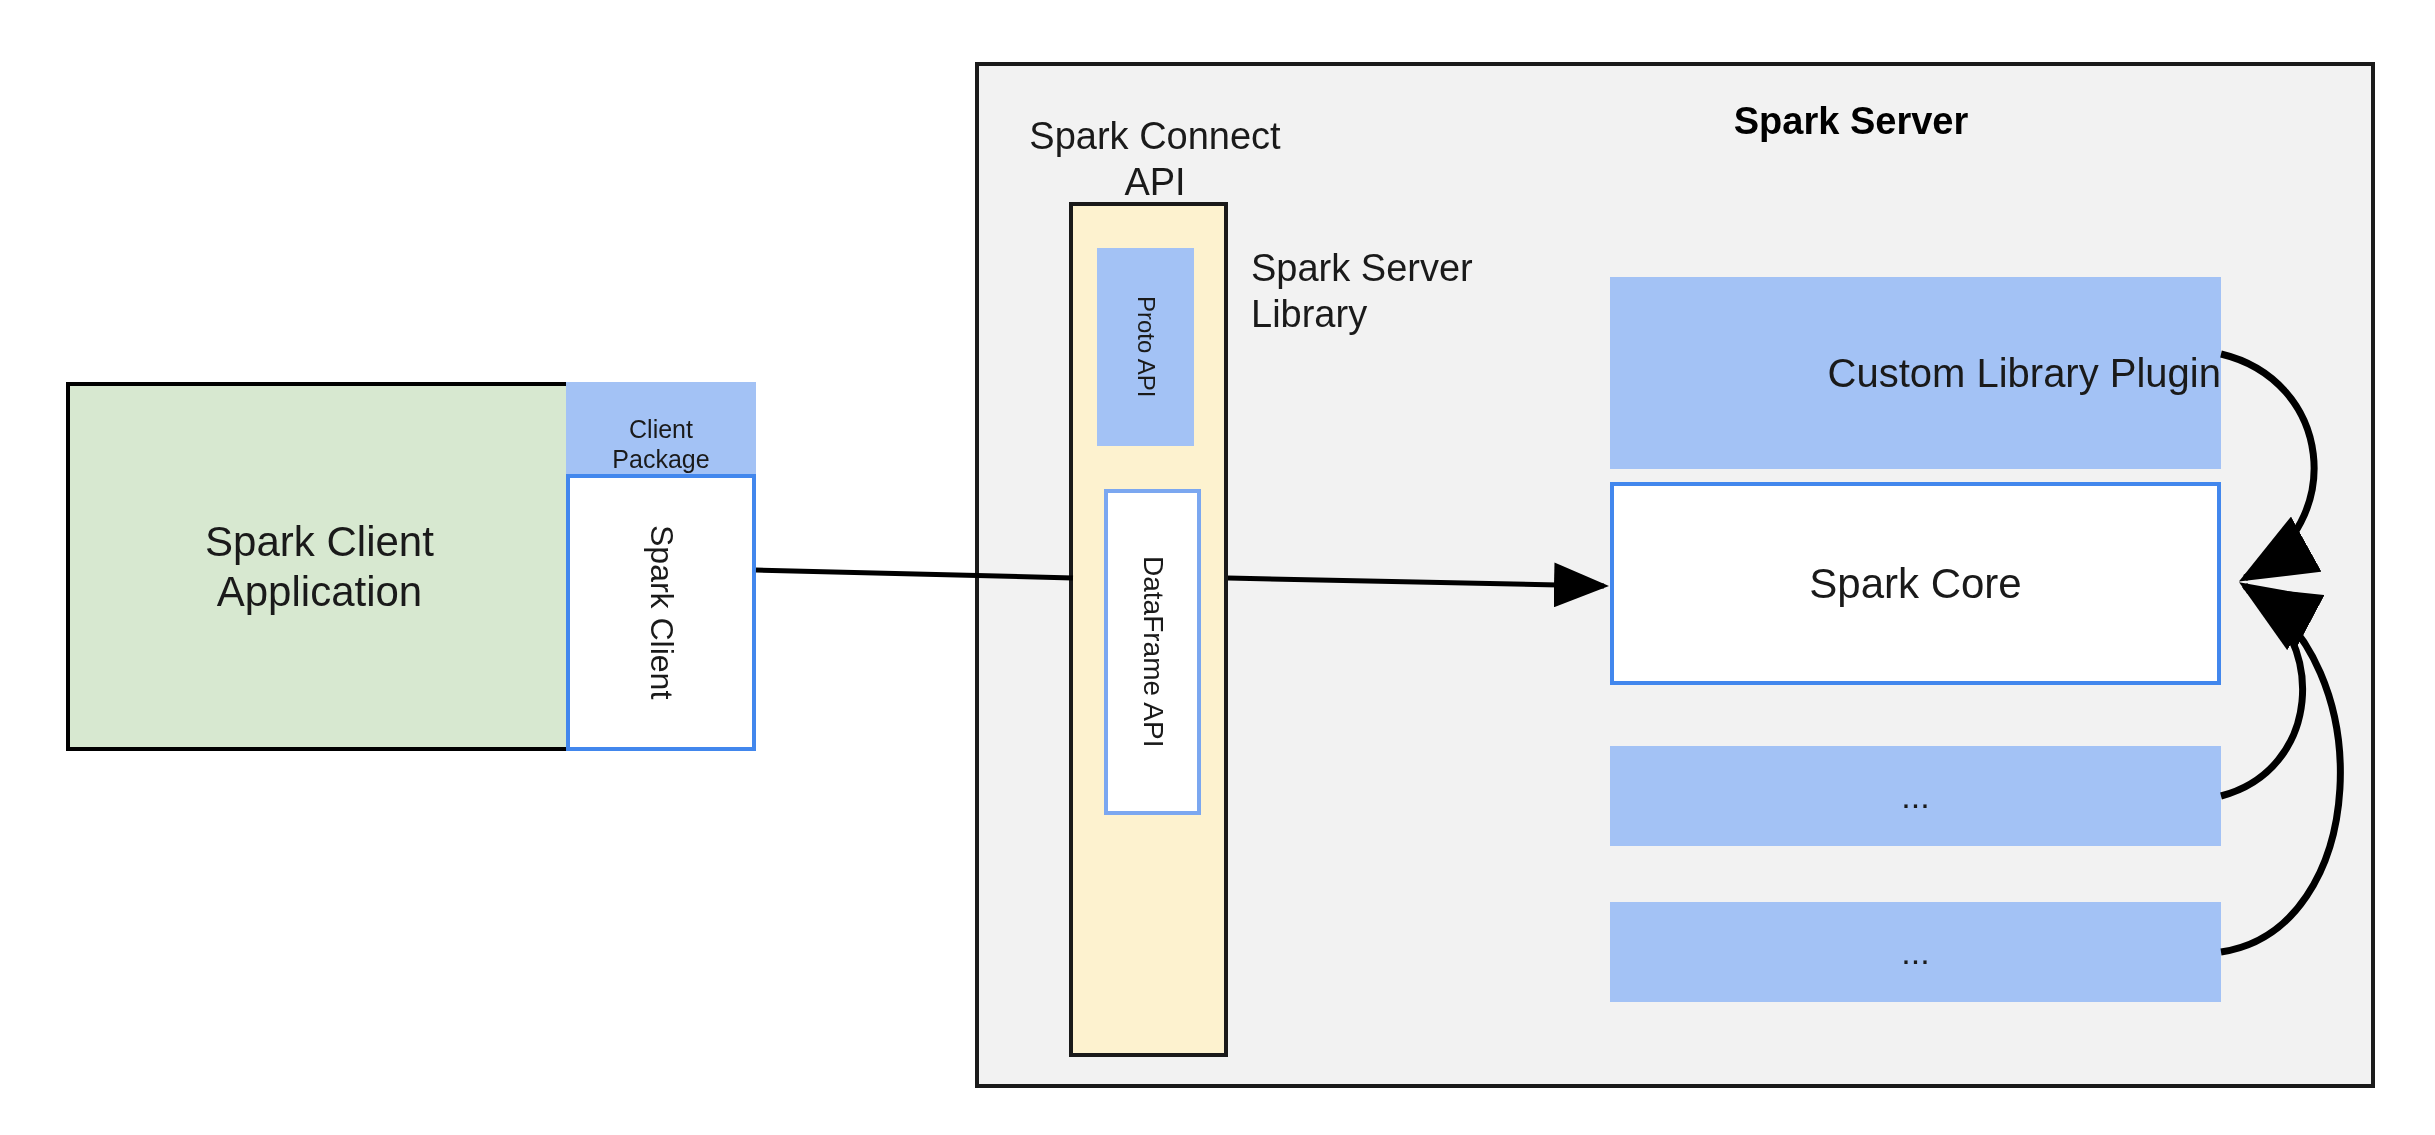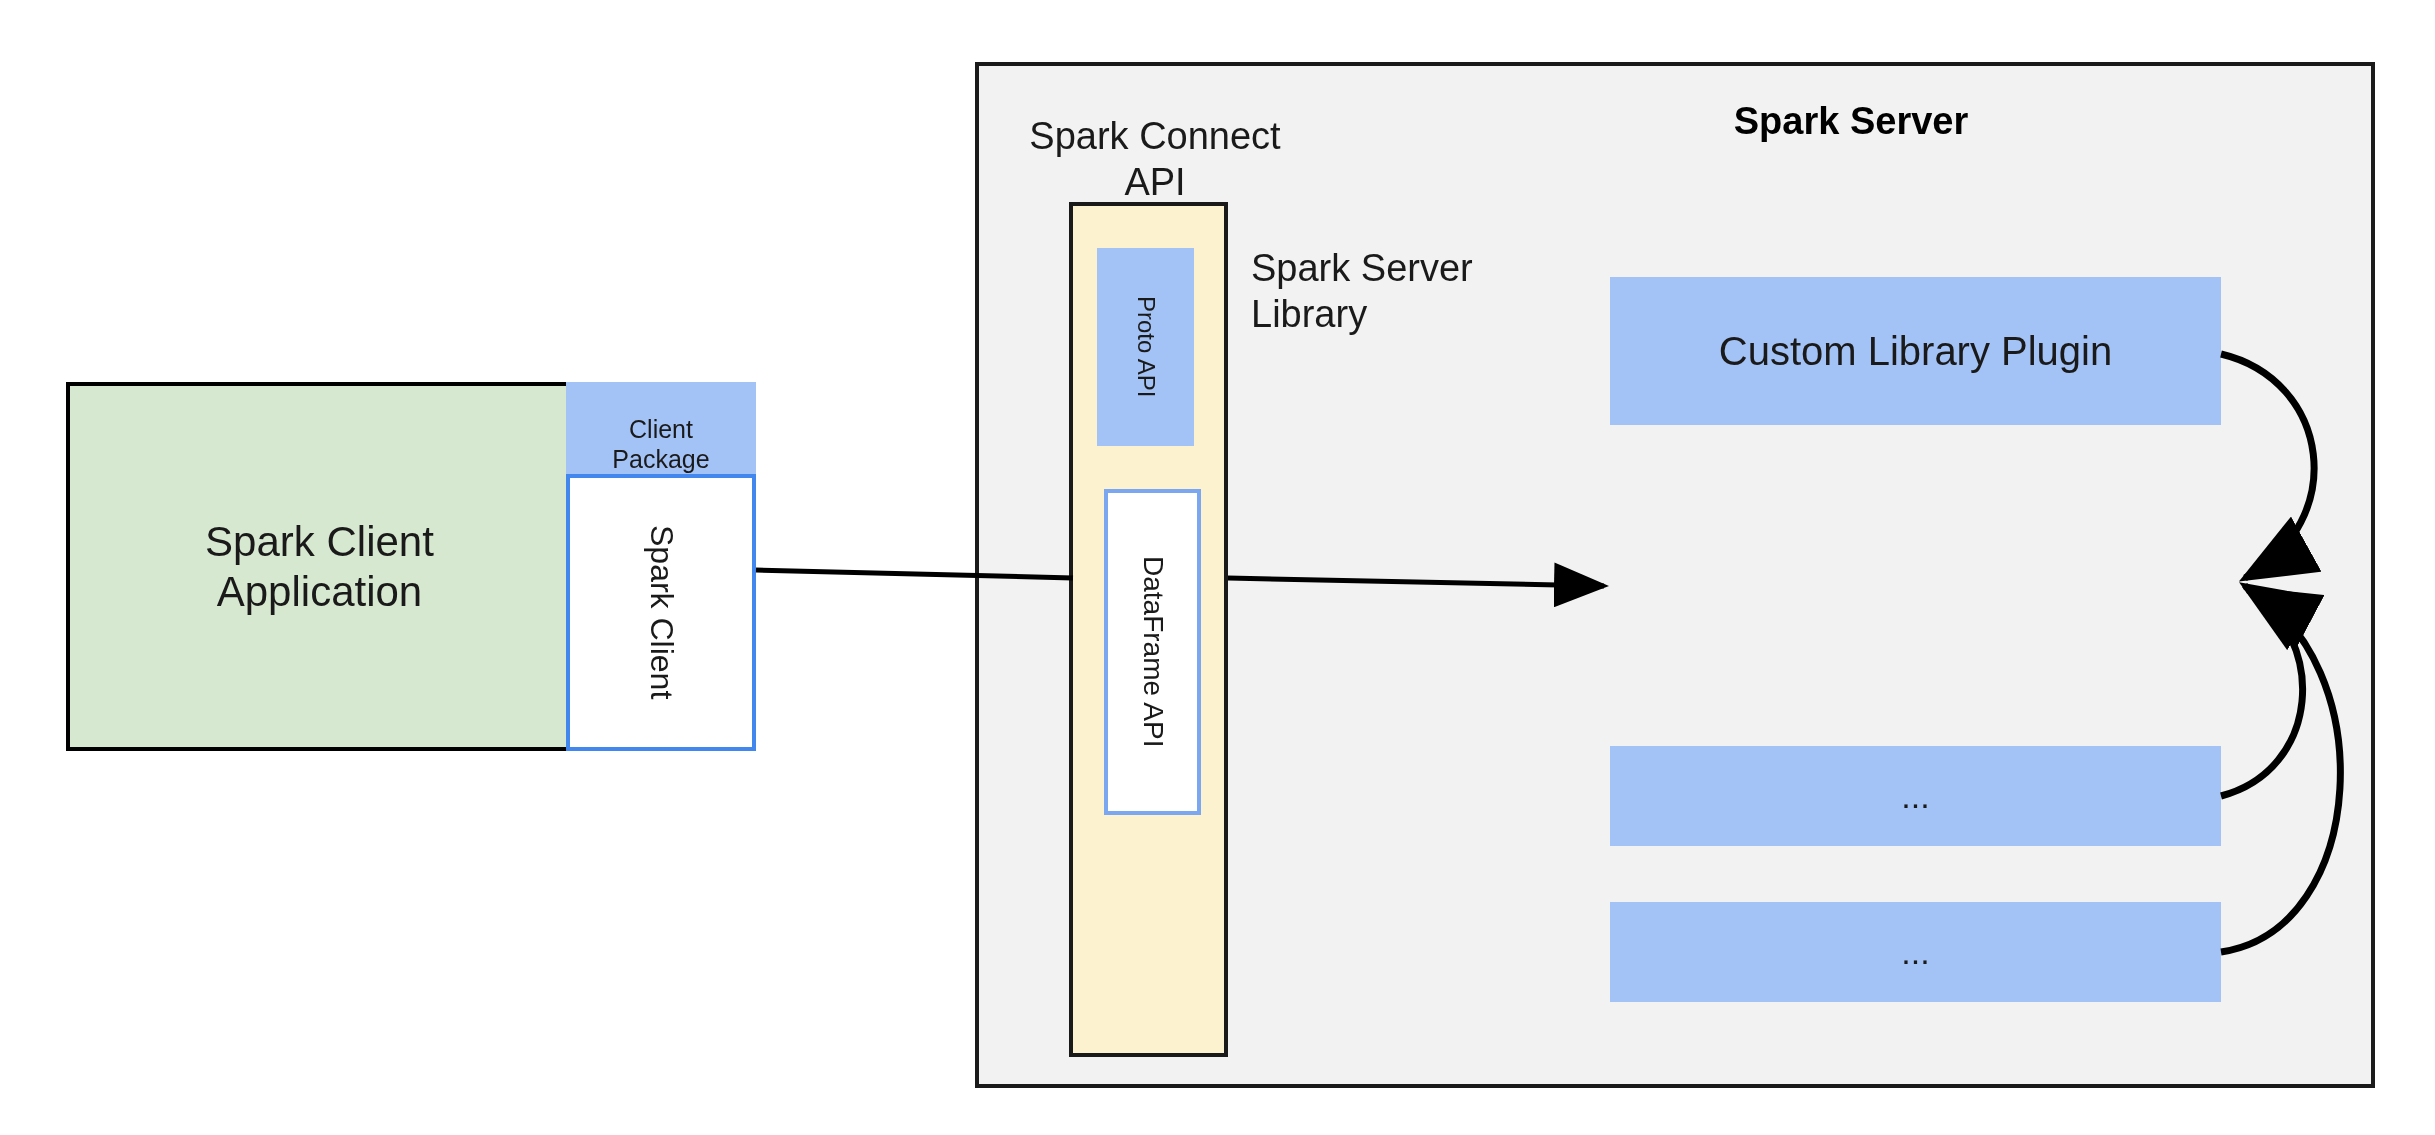--- a/index.html
+++ b/index.html
@@ -187,22 +187,23 @@
     left: 1610px;
     width: 611px;
     background: #a3c2f5;
     display: flex;
     align-items: center;
     justify-content: center;
     color: #1a1a1a;
   }
   .plugin-box.custom-plugin {
     top: 277px;
-    height: 148px;
+    height: 192px;
     font-size: 40px;
+    justify-content: flex-end;
   }
   .plugin-box.dots-1 {
     top: 746px;
     height: 100px;
     font-size: 34px;
   }
   .plugin-box.dots-2 {
     top: 902px;
     height: 100px;
     font-size: 34px;
@@ -265,20 +266,23 @@
   </div>
 
   <div class="dataframe-api-box">
     <span class="vert-label">DataFrame API</span>
   </div>
 
   <div class="plugin-box custom-plugin">
     <span>Custom Library Plugin</span>
   </div>
 
+  <div class="spark-core-box">
+    <span>Spark Core</span>
+  </div>
 
   <div class="plugin-box dots-1">
     <span>...</span>
   </div>
 
   <div class="plugin-box dots-2">
     <span>...</span>
   </div>
 
   <svg class="arrow-layer" viewBox="0 0 2435 1135">

